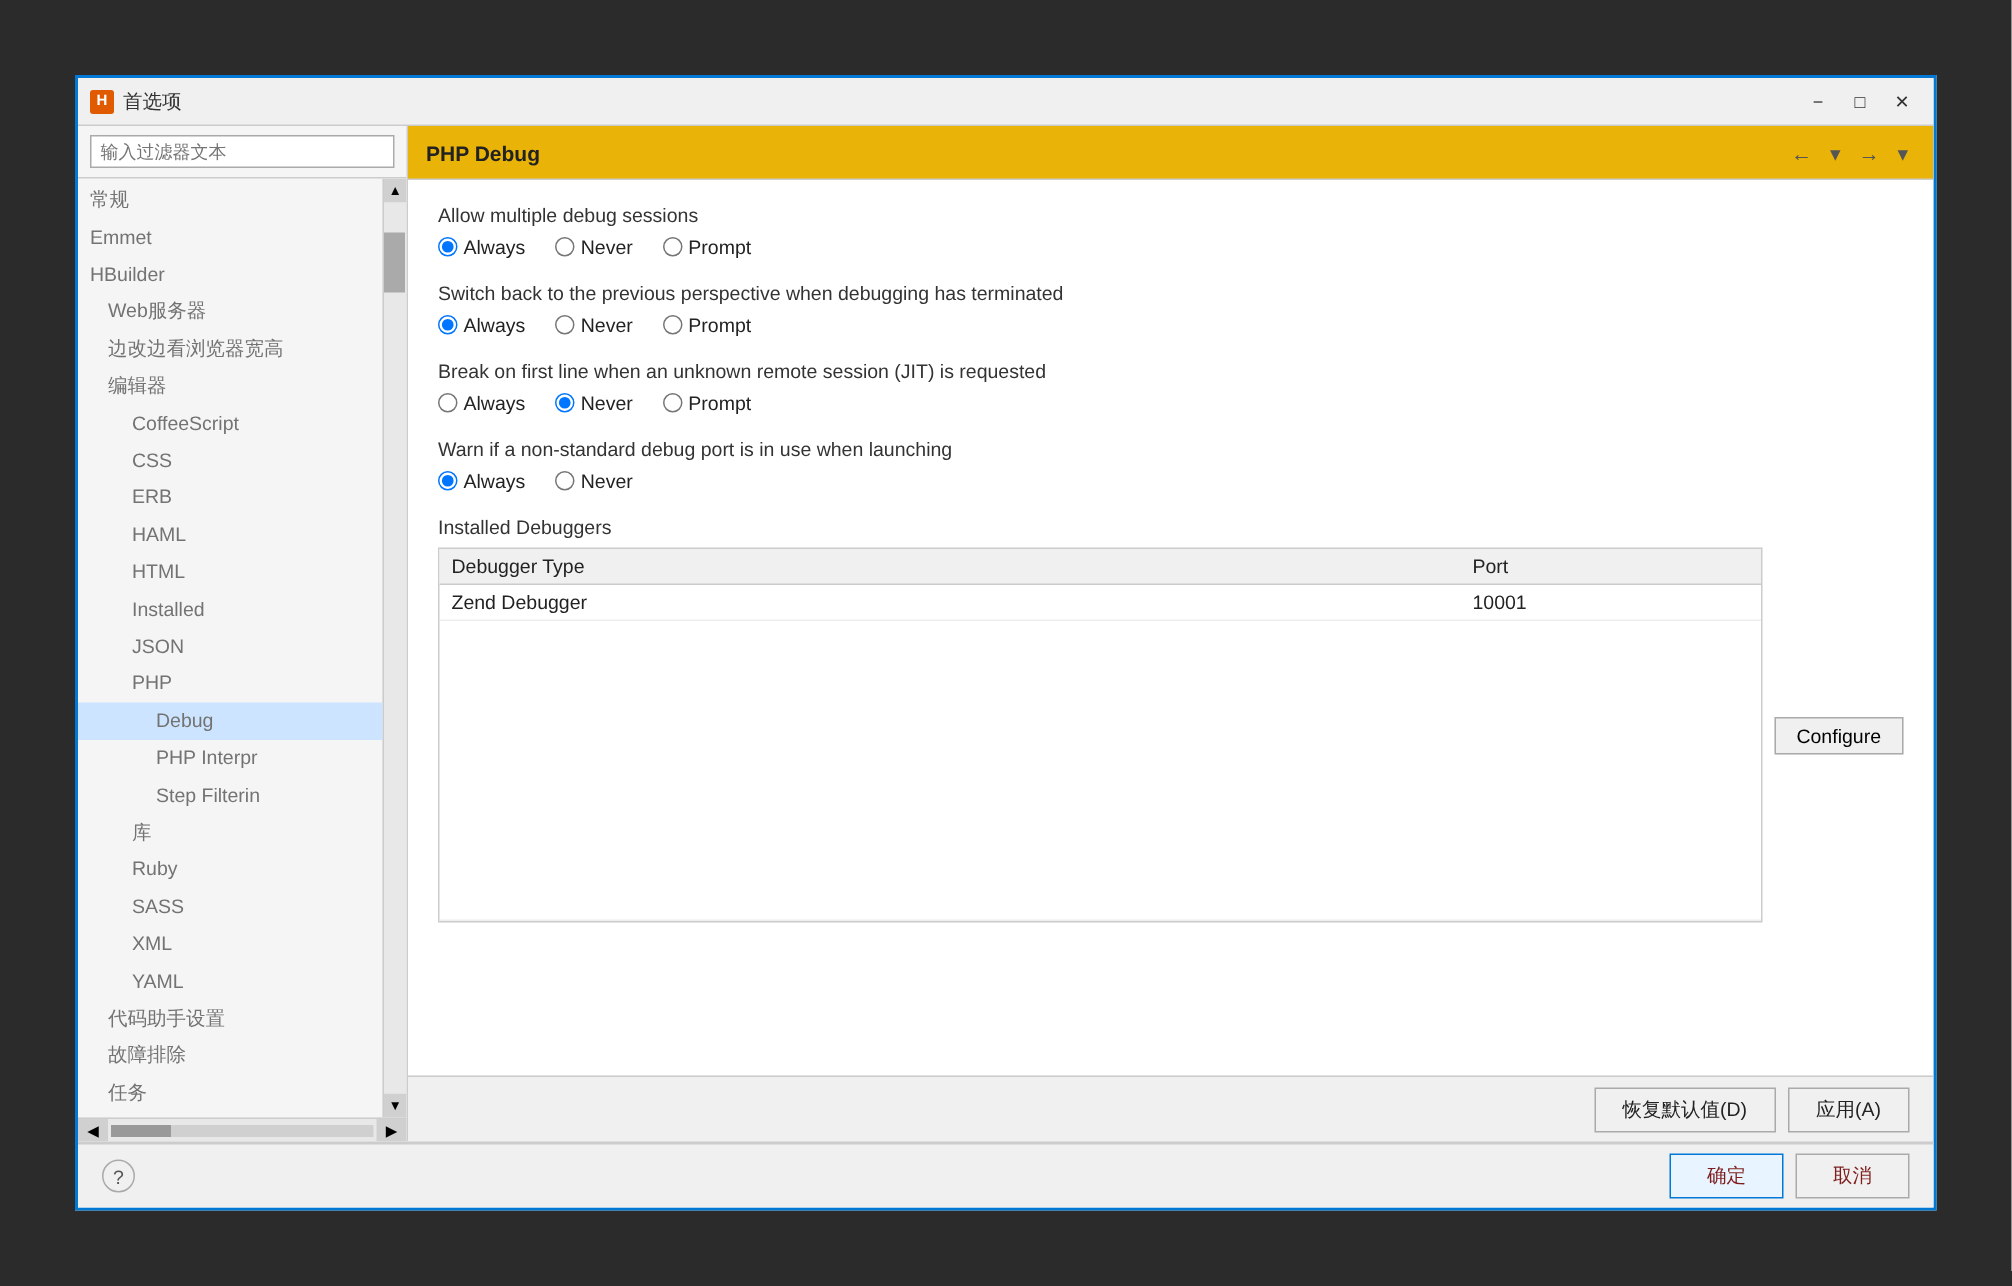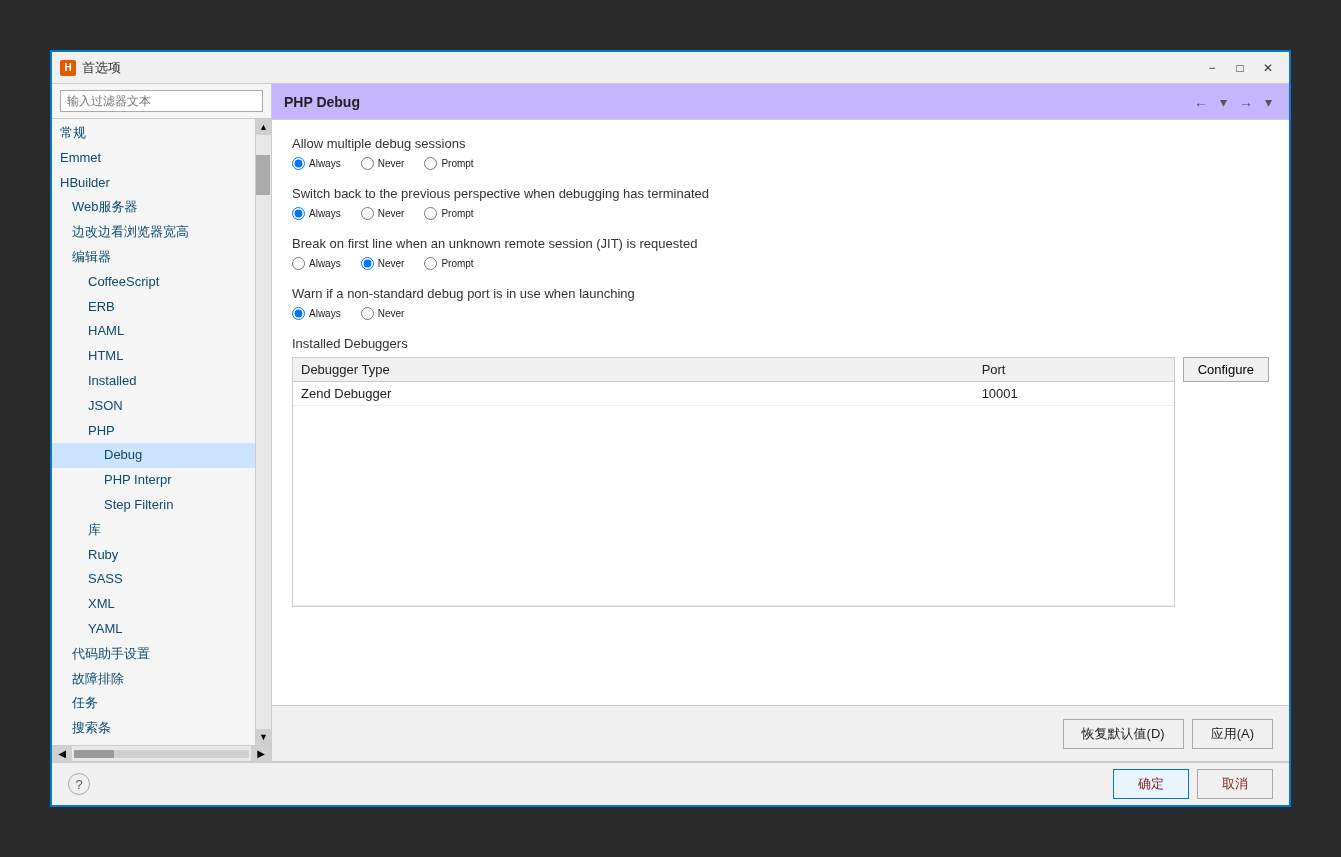--- a/index.html
+++ b/index.html
@@ -101,21 +101,21 @@
       overflow-x: hidden;
     }
     .sidebar-tree-inner {
       padding: 2px 0;
     }
     .tree-item {
       padding: 2px 8px;
       cursor: pointer;
       white-space: nowrap;
       font-size: 13px;
-      color: #0c4a6e;
+      color: #737373;
       line-height: 1.6;
     }
     .tree-item.selected { background: #cce4ff; }
     .tree-item.indent1 { padding-left: 20px; }
     .tree-item.indent2 { padding-left: 36px; }
     .tree-item.indent3 { padding-left: 52px; }
     .sidebar-scroll-indicator {
       height: 16px;
       background: #e8e8e8;
       border-top: 1px solid #ccc;
@@ -152,21 +152,21 @@
     
     .right-panel {
       flex: 1;
       display: flex;
       flex-direction: column;
       overflow: hidden;
       background: white;
     }
     .panel-header {
       height: 36px;
-      background: #c4b5fd;
+      background: #eab308;
       border-bottom: 1px solid #ccc;
       display: flex;
       align-items: center;
       justify-content: space-between;
       padding: 0 12px;
     }
     .panel-title {
       font-size: 14px;
       font-weight: bold;
       color: #222;
@@ -211,21 +211,21 @@
       display: flex;
       align-items: center;
       gap: 4px;
       cursor: pointer;
     }
     .radio-item input[type=radio] {
       margin: 0;
       cursor: pointer;
     }
     .radio-label {
-      font-size: 10px;
+      font-size: 13px;
       color: #222;
     }
 
     
     .debuggers-section {
       margin-top: 8px;
     }
     .debuggers-title {
       font-size: 13px;
       color: #333;
@@ -266,34 +266,34 @@
       border: 2px solid #cc0000;
       padding: 1px 6px;
       border-radius: 3px;
       background: white;
       color: #222;
       min-width: 60px;
     }
     .configure-btn-wrap {
       padding-left: 8px;
       display: flex;
-      align-items: flex-start;
+      align-items: center;
     }
     .configure-btn {
       padding: 4px 14px;
       background: #f0f0f0;
       border: 1px solid #aaa;
       font-size: 13px;
       cursor: pointer;
       white-space: nowrap;
     }
 
     
     .bottom-bar {
-      height: 56px;
+      height: 44px;
       background: #f0f0f0;
       border-top: 1px solid #ccc;
       display: flex;
       align-items: center;
       justify-content: flex-end;
       padding: 0 16px;
       gap: 8px;
     }
     .bottom-btn {
       padding: 5px 18px;
@@ -371,20 +371,21 @@
       <div style="display:flex; flex:1; overflow:hidden;">
         <div class="sidebar-tree">
           <div class="sidebar-tree-inner">
             <div class="tree-item">常规</div>
             <div class="tree-item">Emmet</div>
             <div class="tree-item">HBuilder</div>
             <div class="tree-item indent1">Web服务器</div>
             <div class="tree-item indent1">边改边看浏览器宽高</div>
             <div class="tree-item indent1">编辑器</div>
             <div class="tree-item indent2">CoffeeScript</div>
+            <div class="tree-item indent2">CSS</div>
             <div class="tree-item indent2">ERB</div>
             <div class="tree-item indent2">HAML</div>
             <div class="tree-item indent2">HTML</div>
             <div class="tree-item indent2">Installed</div>
             <div class="tree-item indent2">JSON</div>
             <div class="tree-item indent2">PHP</div>
             <div class="tree-item indent3 selected">Debug</div>
             <div class="tree-item indent3">PHP Interpr</div>
             <div class="tree-item indent3">Step Filterin</div>
             <div class="tree-item indent2">库</div>

